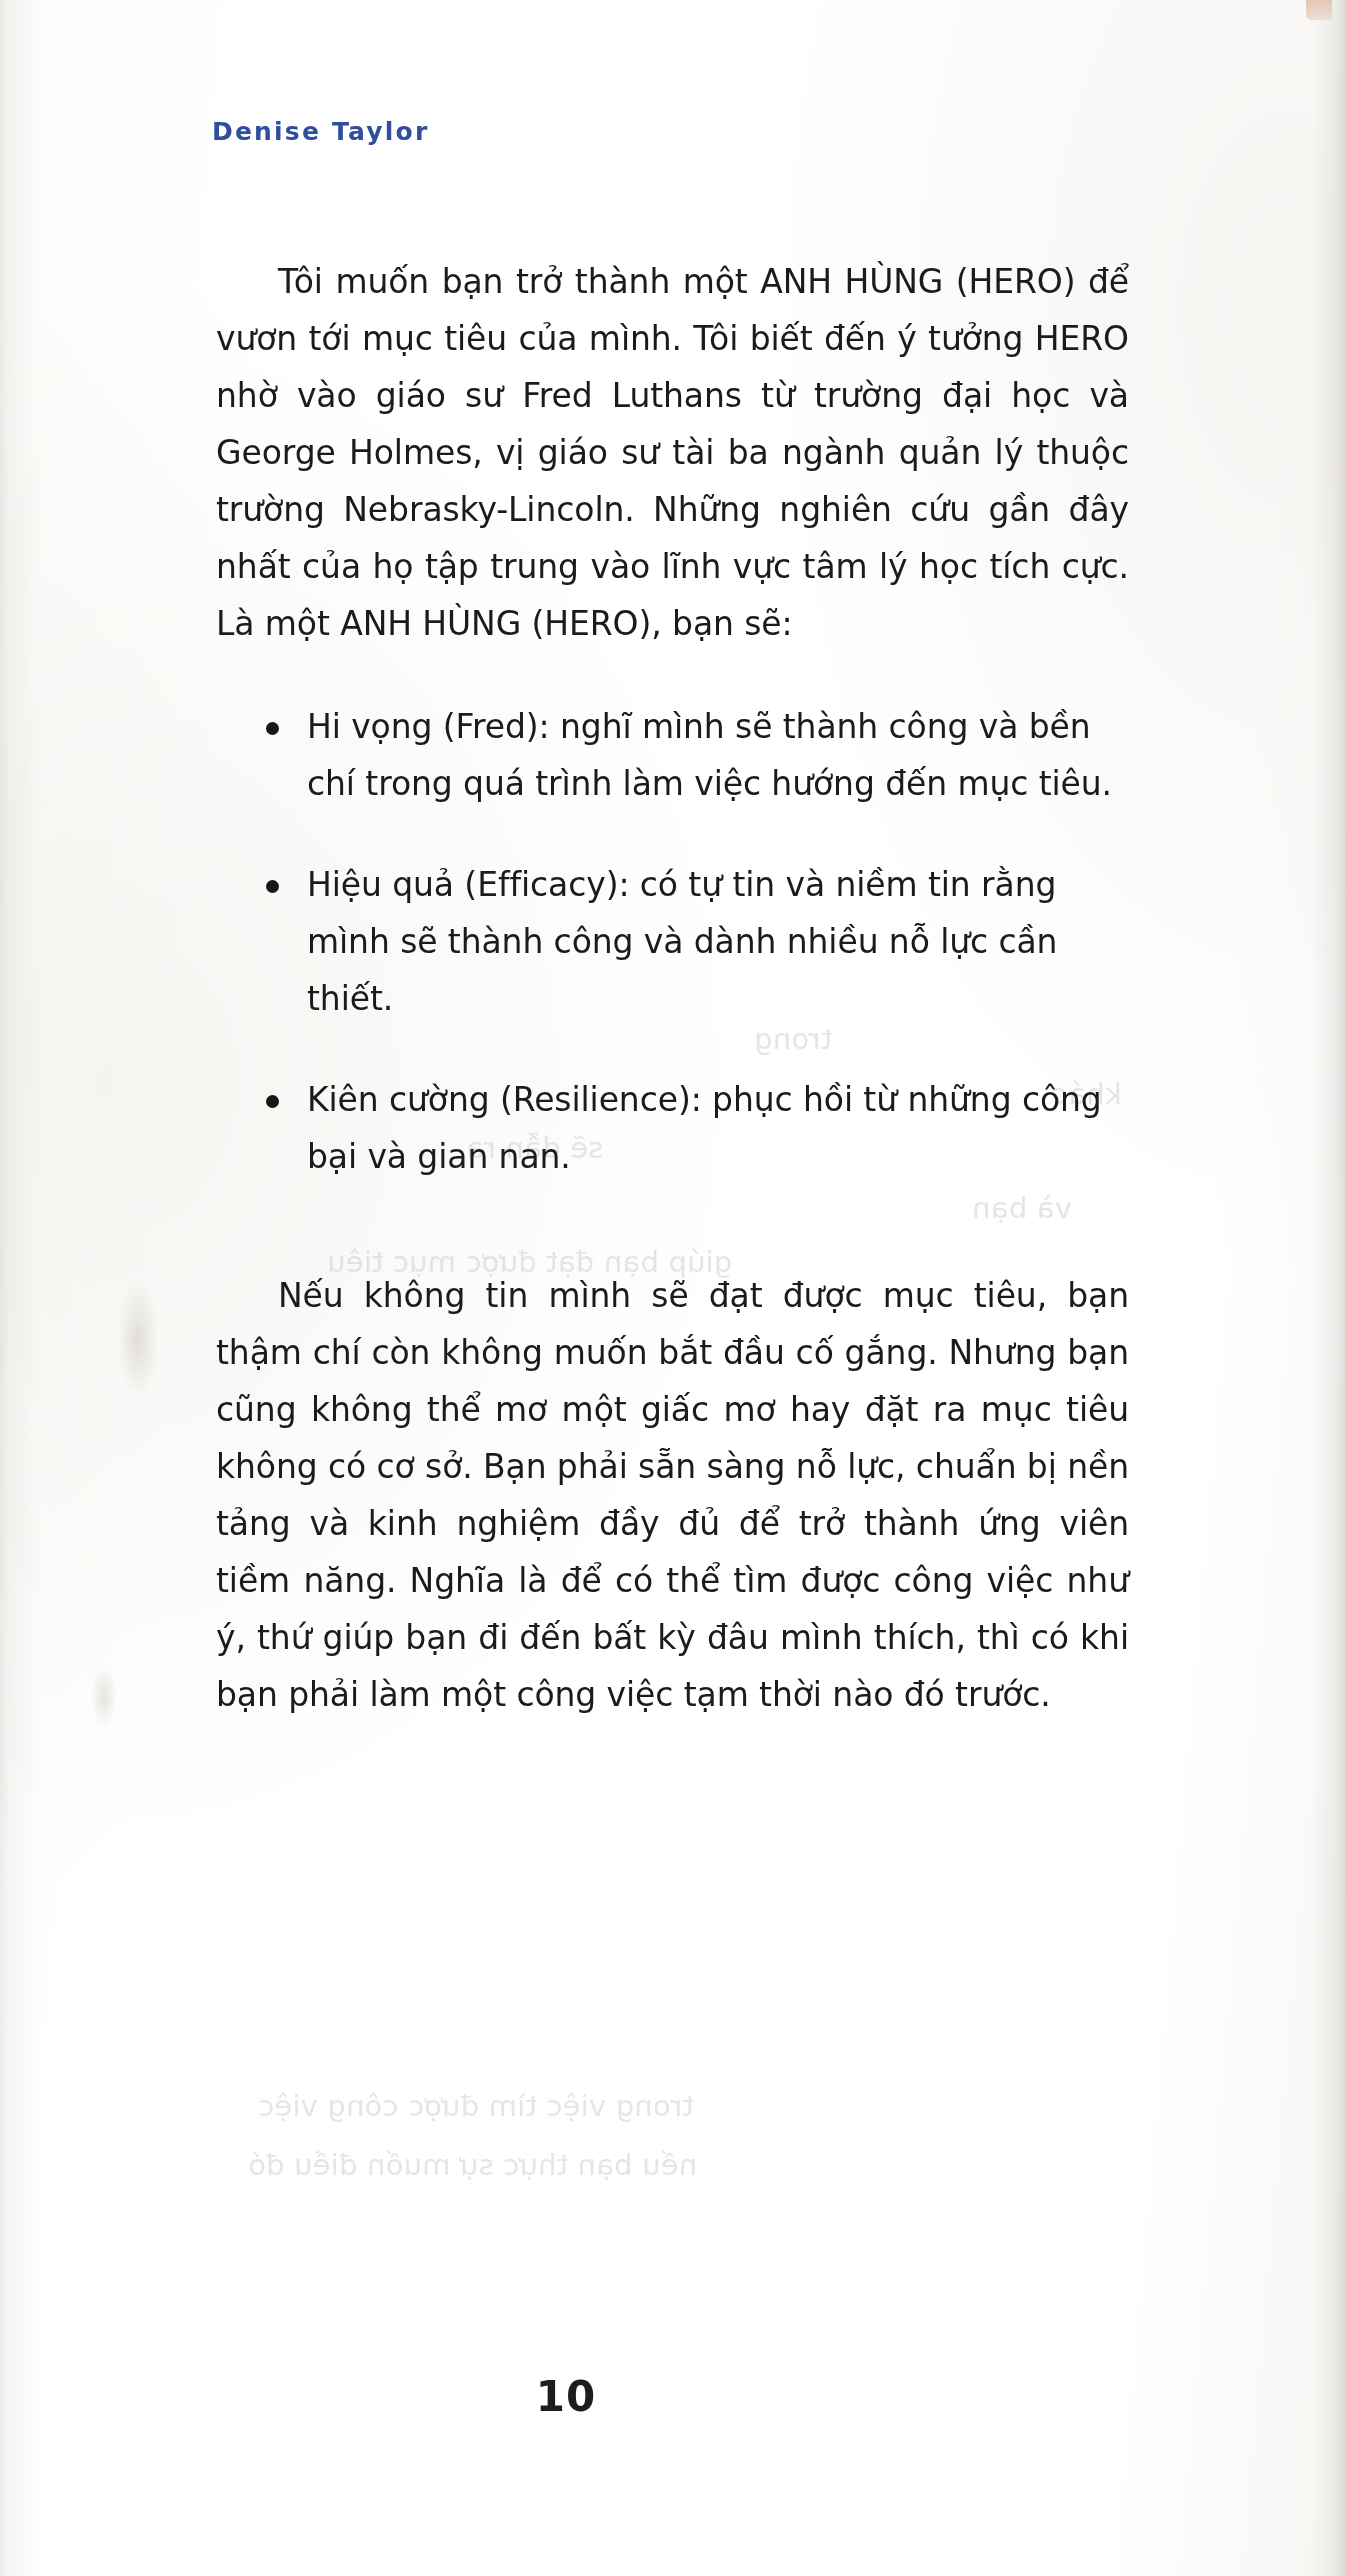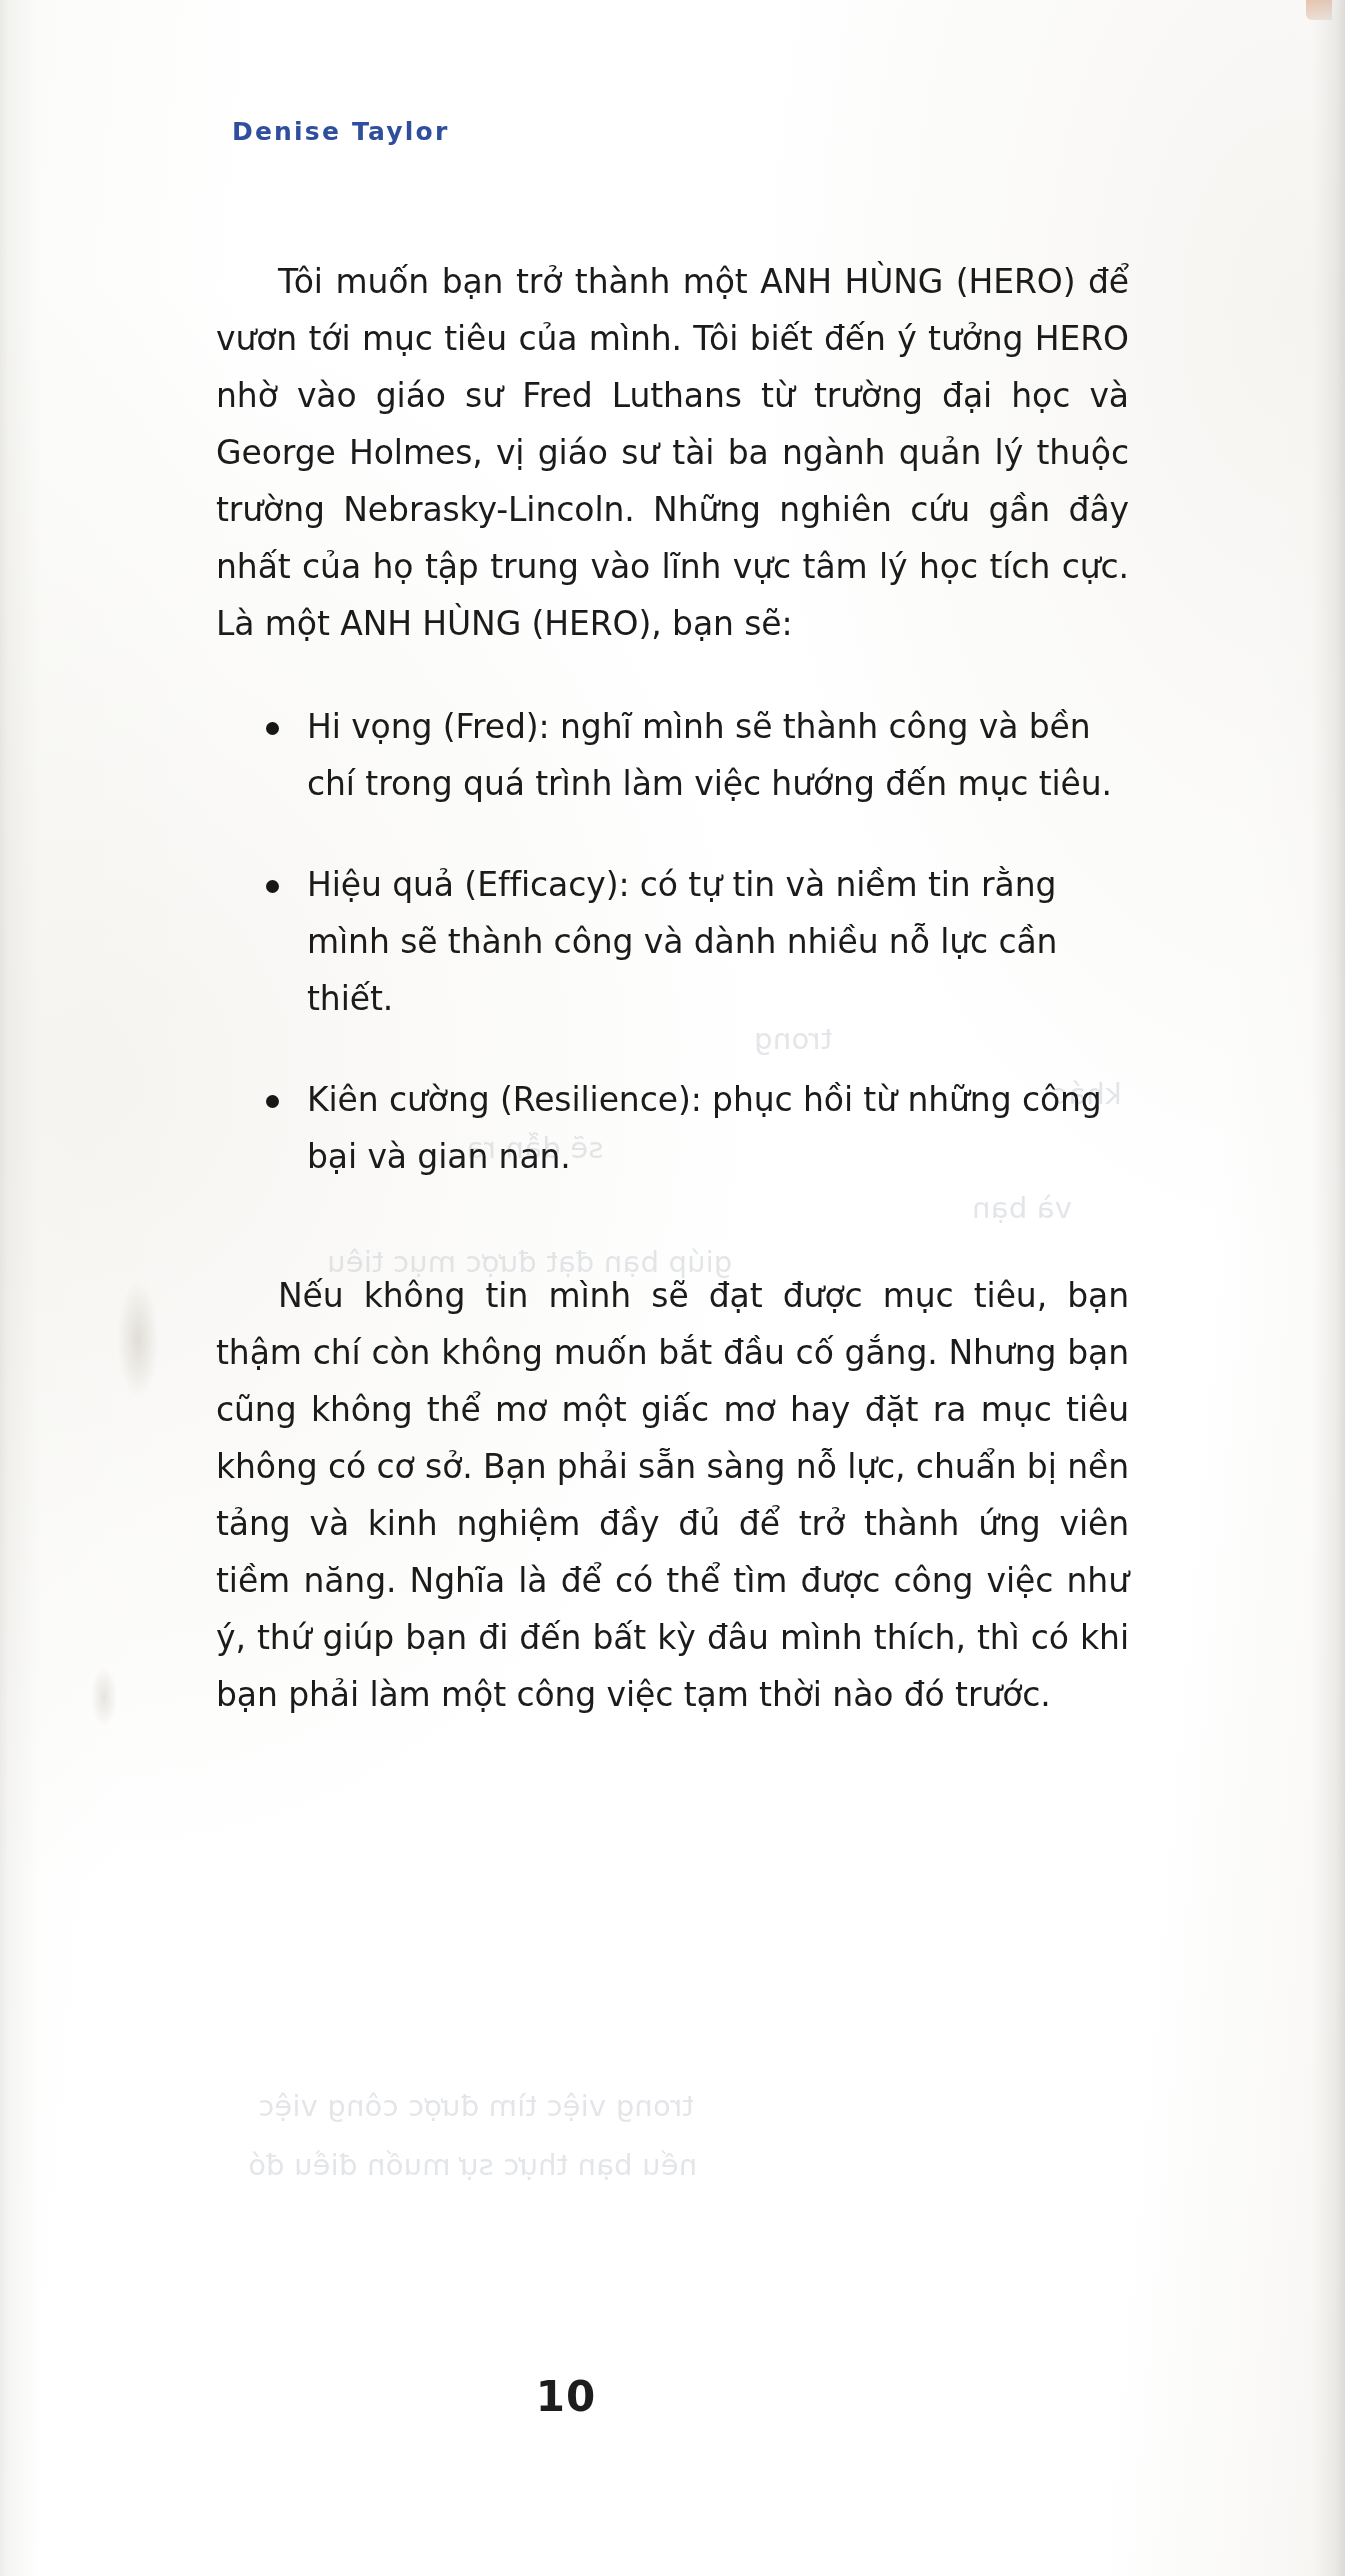--- a/index.html
+++ b/index.html
@@ -86,21 +86,21 @@
     font-size: 29px;
     letter-spacing: 0.2px;
     transform: scaleX(-1);
     pointer-events: none;
     white-space: nowrap;
   }
 
   
   .running-head {
     position: absolute;
-    left: 232px;
+    left: 212px;
     top: 117px;
     font-family: "DejaVu Sans", sans-serif;
     font-size: 25px;
     font-weight: 700;
     letter-spacing: 2.2px;
     color: #2f4f9e;
   }
 
   
   .content {

